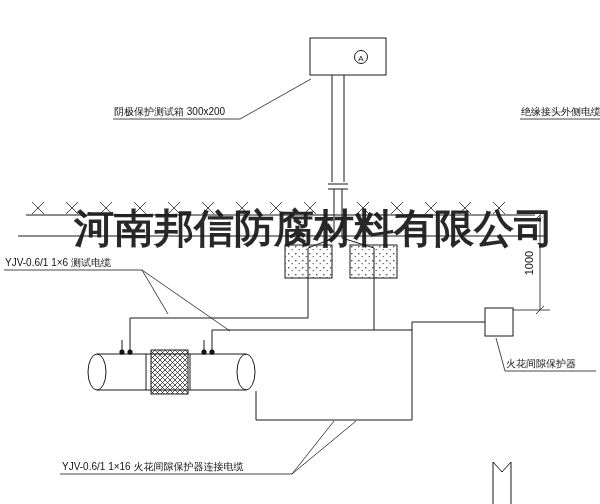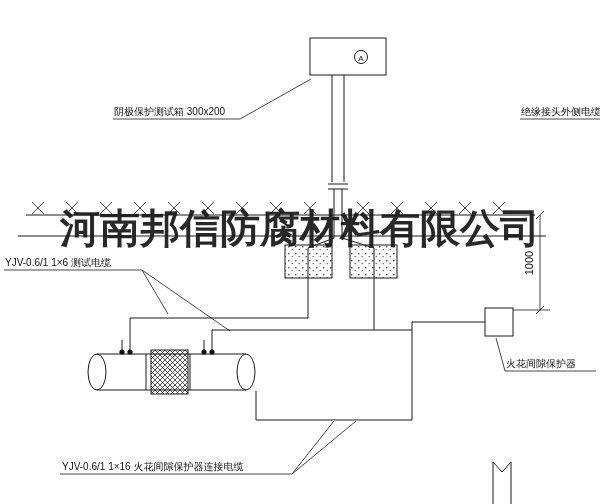--- a/index.html
+++ b/index.html
@@ -16,21 +16,21 @@
   .shape{fill:#ffffff;stroke:#1a1a1a;stroke-width:1;}
   text{
     font-family:"Liberation Sans","DejaVu Sans",sans-serif;
     fill:#111111;
     font-size:10px;
   }
   .dimtext{font-size:11px;}
   .symtext{font-size:8px;}
   .watermark{
     position:absolute;
-    left:60px;top:206px;
+    left:74px;top:206px;
     z-index:2;
     font-family:"Liberation Serif","DejaVu Serif",serif;
     font-weight:bold;
     font-size:40px;
     line-height:46px;
     letter-spacing:0px;
     white-space:nowrap;
     color:rgba(24,24,24,0.93);
   }
   .overlay{z-index:3;pointer-events:none;}

